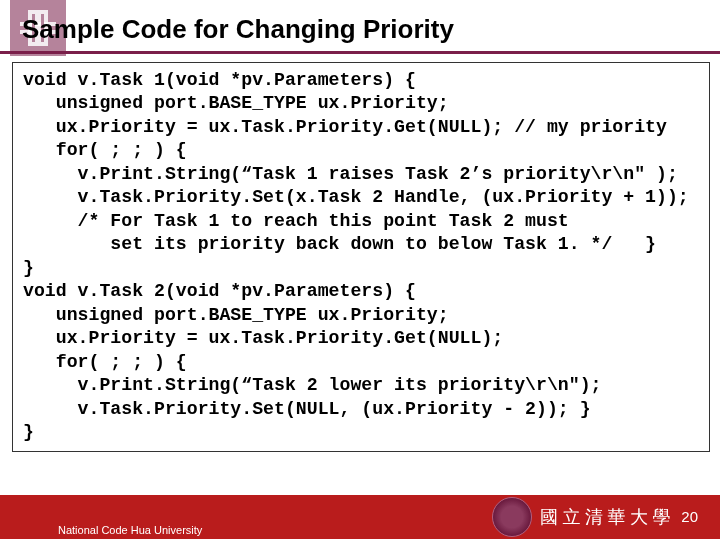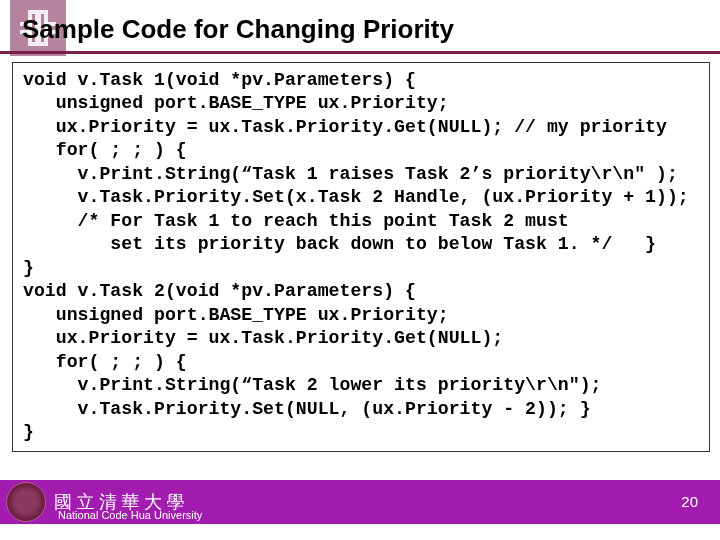--- a/index.html
+++ b/index.html
@@ -44,27 +44,28 @@
     padding: 6px 10px 6px 10px;
     font-family: "Courier New", monospace;
     font-size: 18.2px;
     font-weight: bold;
     line-height: 1.29;
     white-space: pre;
     overflow: hidden;
   }
   .footer {
     position: absolute;
-    bottom: 16px;
+    bottom: 1px;
     left: 0;
     width: 100%;
     height: 44px;
-    background: #a21caf;
+    background: #b91c1c;
     display: flex;
     align-items: center;
+    justify-content: flex-end;
   }
   .footer-seal {
     width: 40px;
     height: 40px;
     margin-left: 6px;
     border-radius: 50%;
     background: radial-gradient(circle, #8a3a5e 40%, #6a1a3e 70%);
     border: 1px solid #b06080;
   }
   .footer-cntext {

